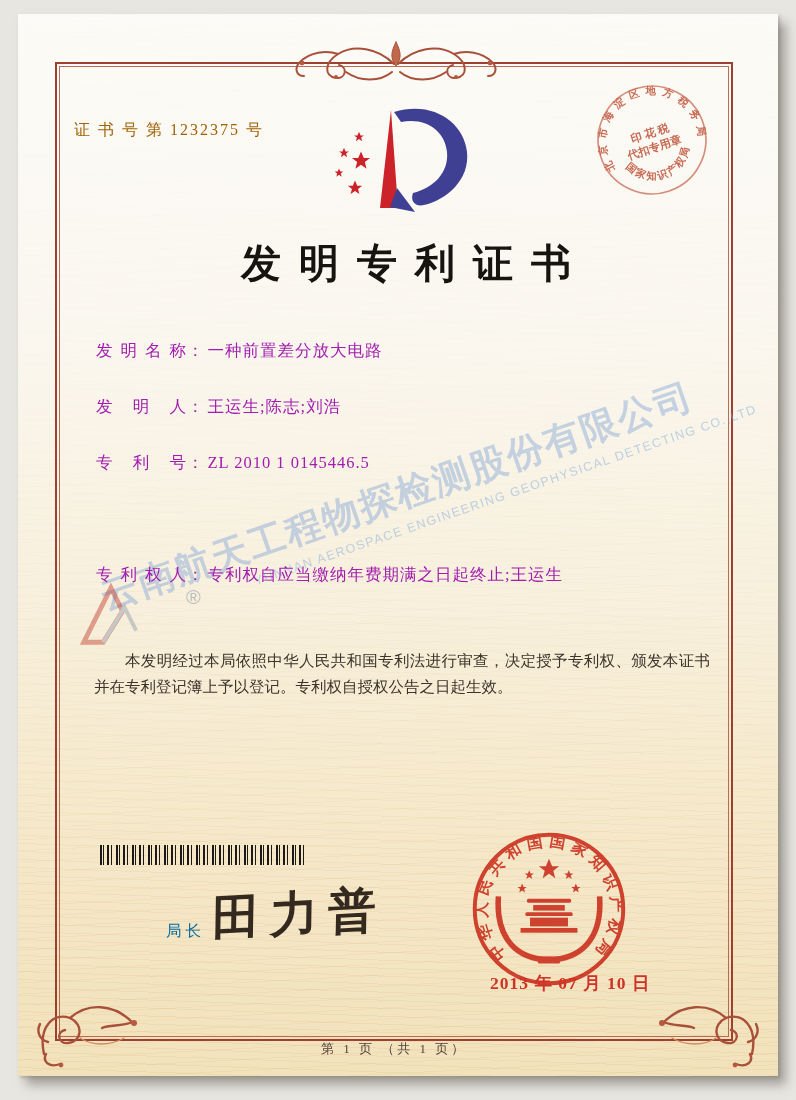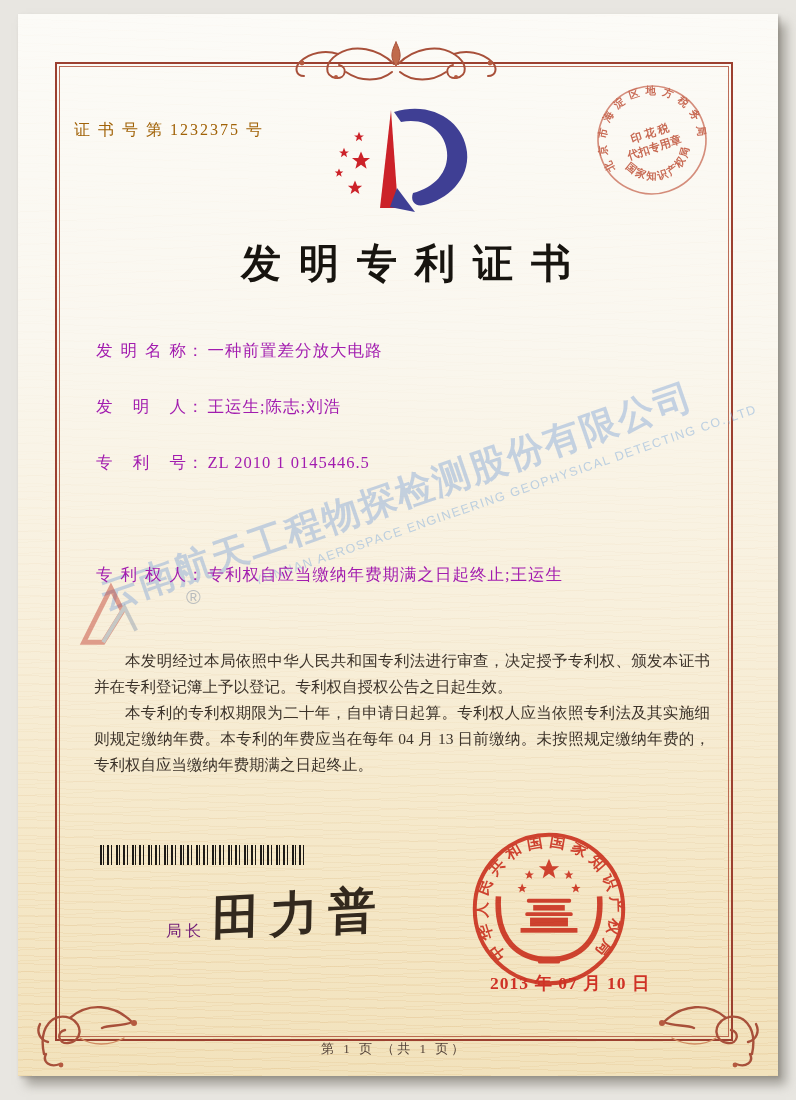--- a/index.html
+++ b/index.html
@@ -81,21 +81,21 @@
 
   
   .barcode {
     position:absolute; left:100px; top:845px; width:208px; height:20px; z-index:3;
     background:repeating-linear-gradient(90deg,
       #1d1a16 0 2px, transparent 2px 3px,
       #1d1a16 3px 4px, transparent 4px 7px,
       #1d1a16 7px 9px, transparent 9px 11px,
       #1d1a16 11px 12px, transparent 12px 16px);
   }
-  .signer-title { position:absolute; left:166px; top:921px; font-size:15.5px; letter-spacing:4px; color:#701a75; z-index:3; }
+  .signer-title { position:absolute; left:166px; top:921px; font-size:15.5px; letter-spacing:4px; color:#0369a1; z-index:3; }
   .signature {
     position:absolute; left:212px; top:882px; z-index:3;
     font-size:48px; font-weight:700; letter-spacing:10px; color:#33291e;
     transform:rotate(-3deg) skewX(-4deg);
   }
   .seal { position:absolute; left:470px; top:830px; width:158px; height:158px; z-index:2;
           mix-blend-mode:multiply; opacity:.92; }
   .seal-date { position:absolute; left:490px; top:971px; z-index:4; font-size:17.5px;
                letter-spacing:1px; color:#cf3226; font-weight:600; white-space:nowrap; }
   .footer { position:absolute; left:55px; top:1040px; width:678px; text-align:center; z-index:3;
@@ -204,21 +204,20 @@
     </div>
   </div>
   <div class="wm-reg">®</div>
   <svg class="wm-logo" viewBox="0 0 70 70">
     <path d="M10,62 L38,6 L50,30 L30,62 Z" fill="none" stroke="#c0392b" stroke-width="5"></path>
     <path d="M30,62 L52,26 L64,50" fill="none" stroke="#8a9aae" stroke-width="4"></path>
   </svg>
 
   <div class="body-text">
     <p>本发明经过本局依照中华人民共和国专利法进行审查，决定授予专利权、颁发本证书并在专利登记簿上予以登记。专利权自授权公告之日起生效。</p>
-    <p>本专利的专利权期限为二十年，自申请日起算。专利权人应当依照专利法及其实施细则规定缴纳年费。本专利的年费应当在每年 04 月 13 日前缴纳。未按照规定缴纳年费的，专利权自应当缴纳年费期满之日起终止。</p>
   </div>
 
   <div class="barcode"></div>
 
   <div class="signer-title">局长</div>
   <div class="signature">田力普</div>
 
   <svg class="seal" viewBox="0 0 200 200">
     <circle cx="100" cy="100" r="94" fill="none" stroke="#d5392b" stroke-width="5"></circle>
     <defs>

